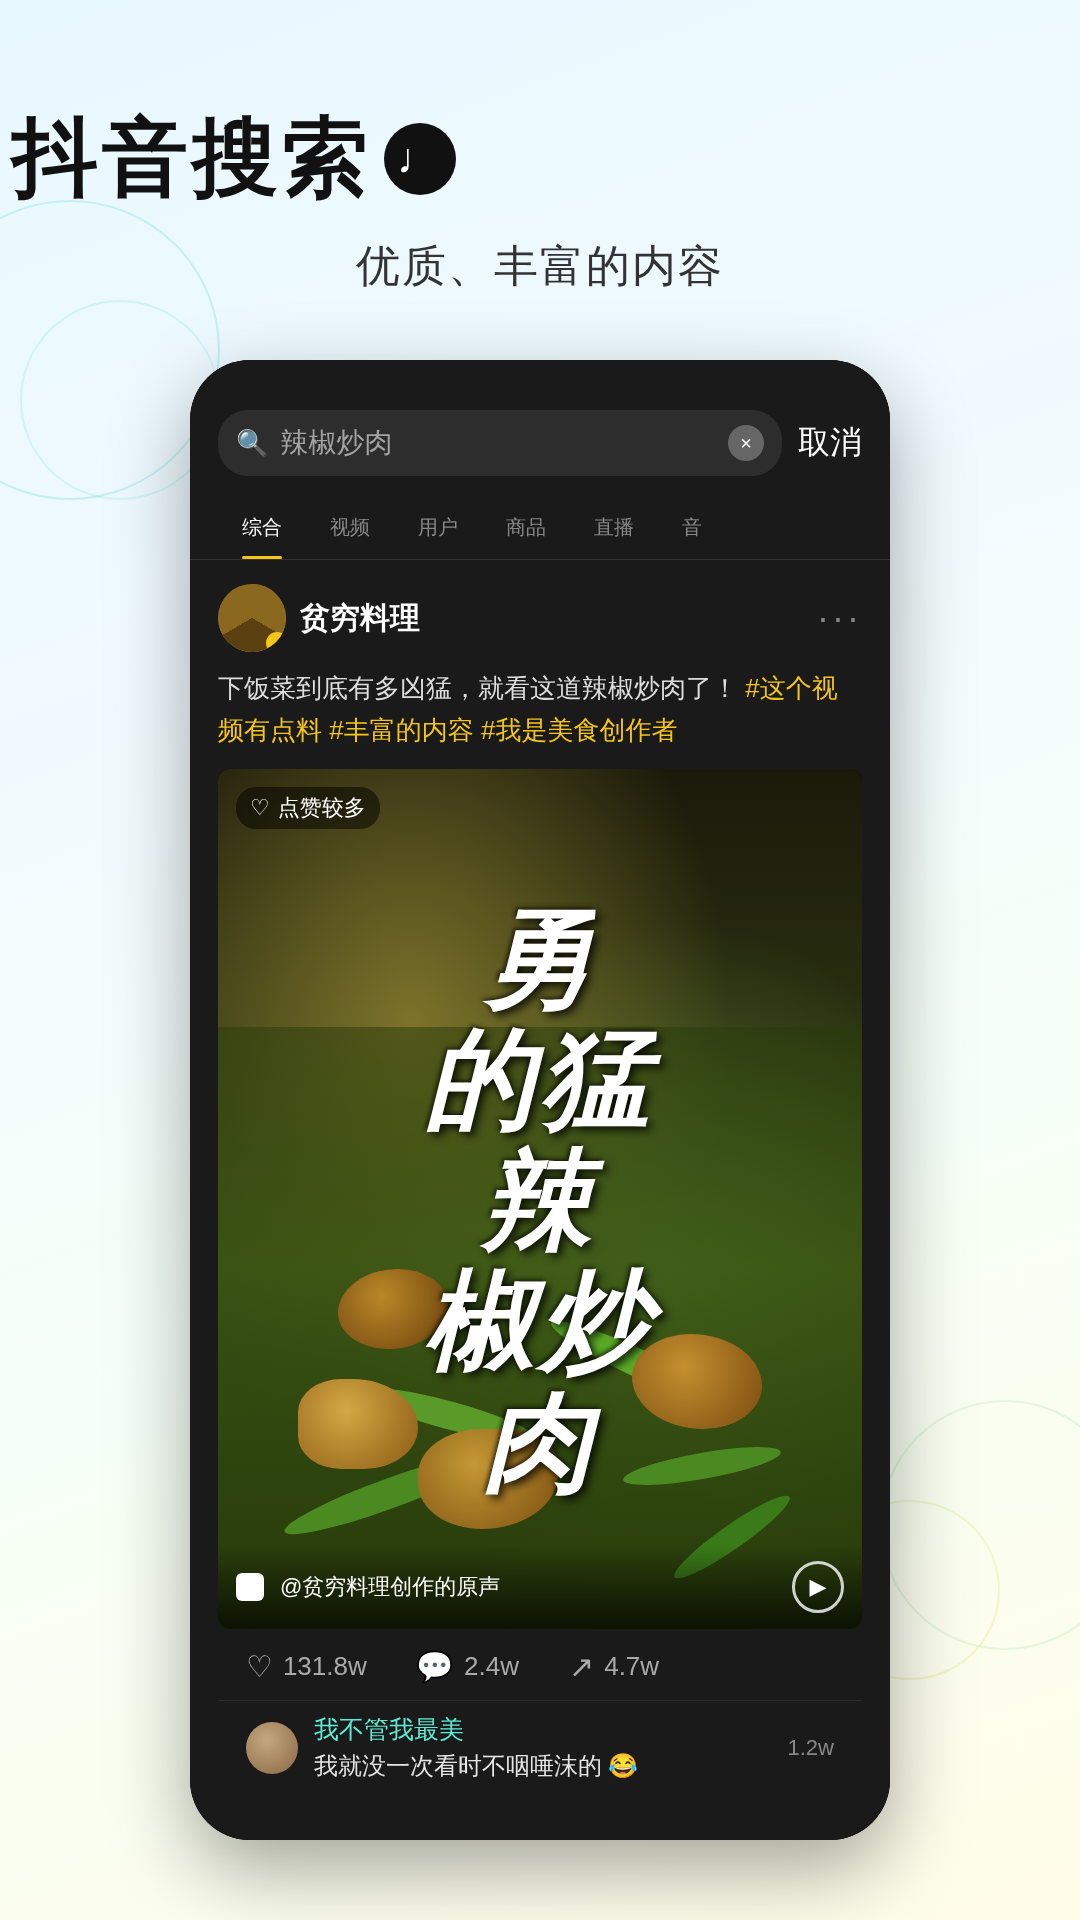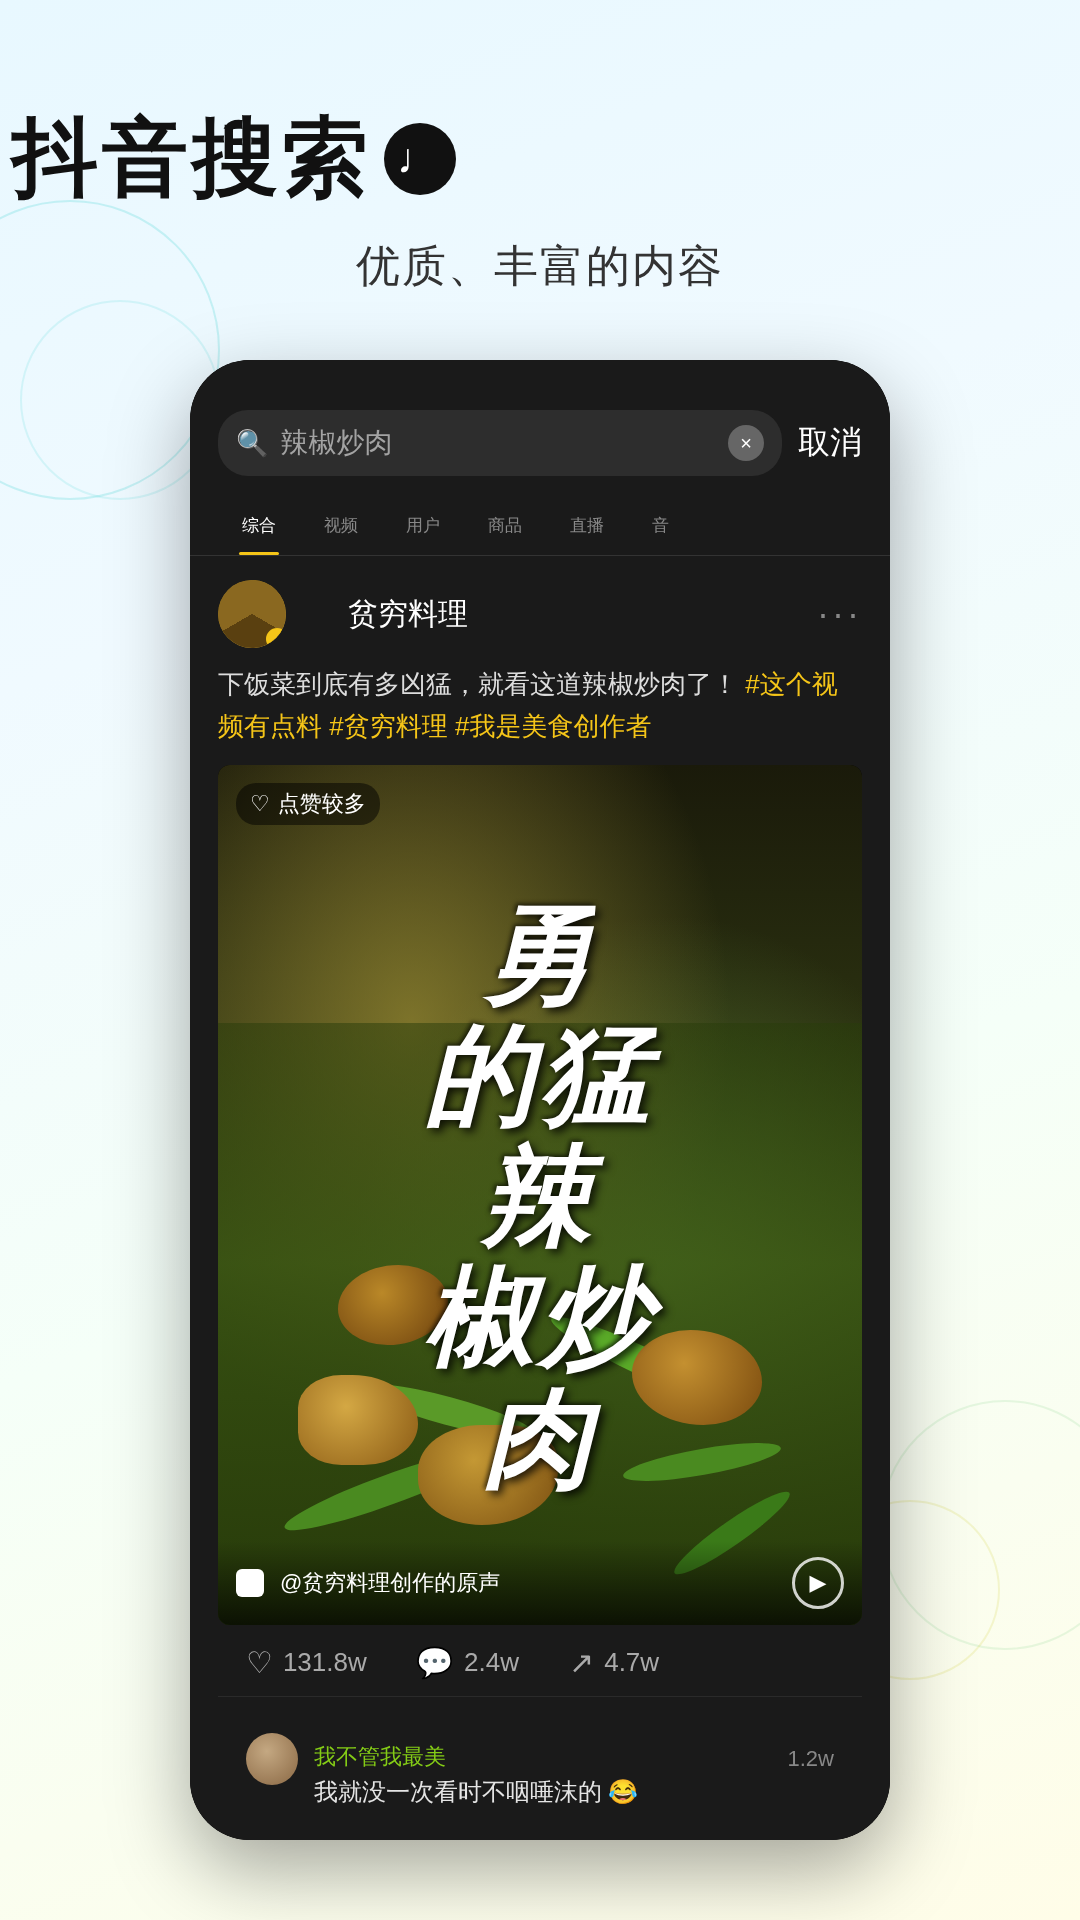--- a/index.html
+++ b/index.html
@@ -139,21 +139,21 @@
     
     .tabs-area {
       display: flex;
       background: #1a1a1a;
       padding: 0 28px;
       border-bottom: 1px solid #333;
     }
     .tab-item {
       padding: 18px 24px;
       color: #888;
-      font-size: 17px;
+      font-size: 20px;
       cursor: pointer;
       position: relative;
       white-space: nowrap;
     }
     .tab-item.active {
       color: #fff;
     }
     .tab-item.active::after {
       content: '';
       position: absolute;
@@ -211,22 +211,21 @@
       border-radius: 50%;
       display: flex;
       align-items: center;
       justify-content: center;
       font-size: 13px;
       color: #fff;
     }
     .author-name {
       color: #fff;
       font-size: 30px;
-      font-weight: 400;
-      margin-left: 48px;
+      font-weight: 700;
     }
     .more-btn {
       color: #888;
       font-size: 36px;
       letter-spacing: 3px;
     }
 
     .post-text {
       color: #ddd;
       font-size: 26px;
@@ -369,23 +368,22 @@
     .comment-avatar {
       width: 52px; height: 52px;
       border-radius: 50%;
       background: radial-gradient(circle at 40% 35%, #c4a882, #8a6844);
       flex-shrink: 0;
     }
     .comment-content {
       flex: 1;
     }
     .comment-name {
-      color: #84cc16;
-      font-size: 22px;
-      margin-top: 33px;
+      color: #5eead4;
+      font-size: 25px;
     }
     .comment-text {
       color: #e5e5e5;
       font-size: 24px;
       margin-top: 4px;
     }
     .comment-count {
       color: #888;
       font-size: 22px;
       margin-left: 29px;
@@ -455,21 +453,21 @@
               <div class="verified-badge">✓</div>
             </div>
             <span class="author-name">贫穷料理</span>
           </div>
           <span class="more-btn">···</span>
         </div>
 
         <div class="post-text">
           <span>下饭菜到底有多凶猛，就看这道辣椒炒肉了！</span>
           <span class="hashtag">#这个视频有点料</span>
-          <span class="hashtag">#贫穷料理</span>
+          <span class="hashtag">#丰富的内容</span>
           <span class="hashtag">#我是美食创作者</span>
         </div>
 
         <div class="video-thumb">
           <div class="video-bg">
 
             <div class="food-visual">
 
               <div style="position:absolute;bottom:0;left:0;right:0;height:70%;background:linear-gradient(0deg, rgba(40,60,10,0.95) 0%, rgba(60,90,20,0.8) 60%, rgba(40,60,10,0.5) 100%);"></div>
 

